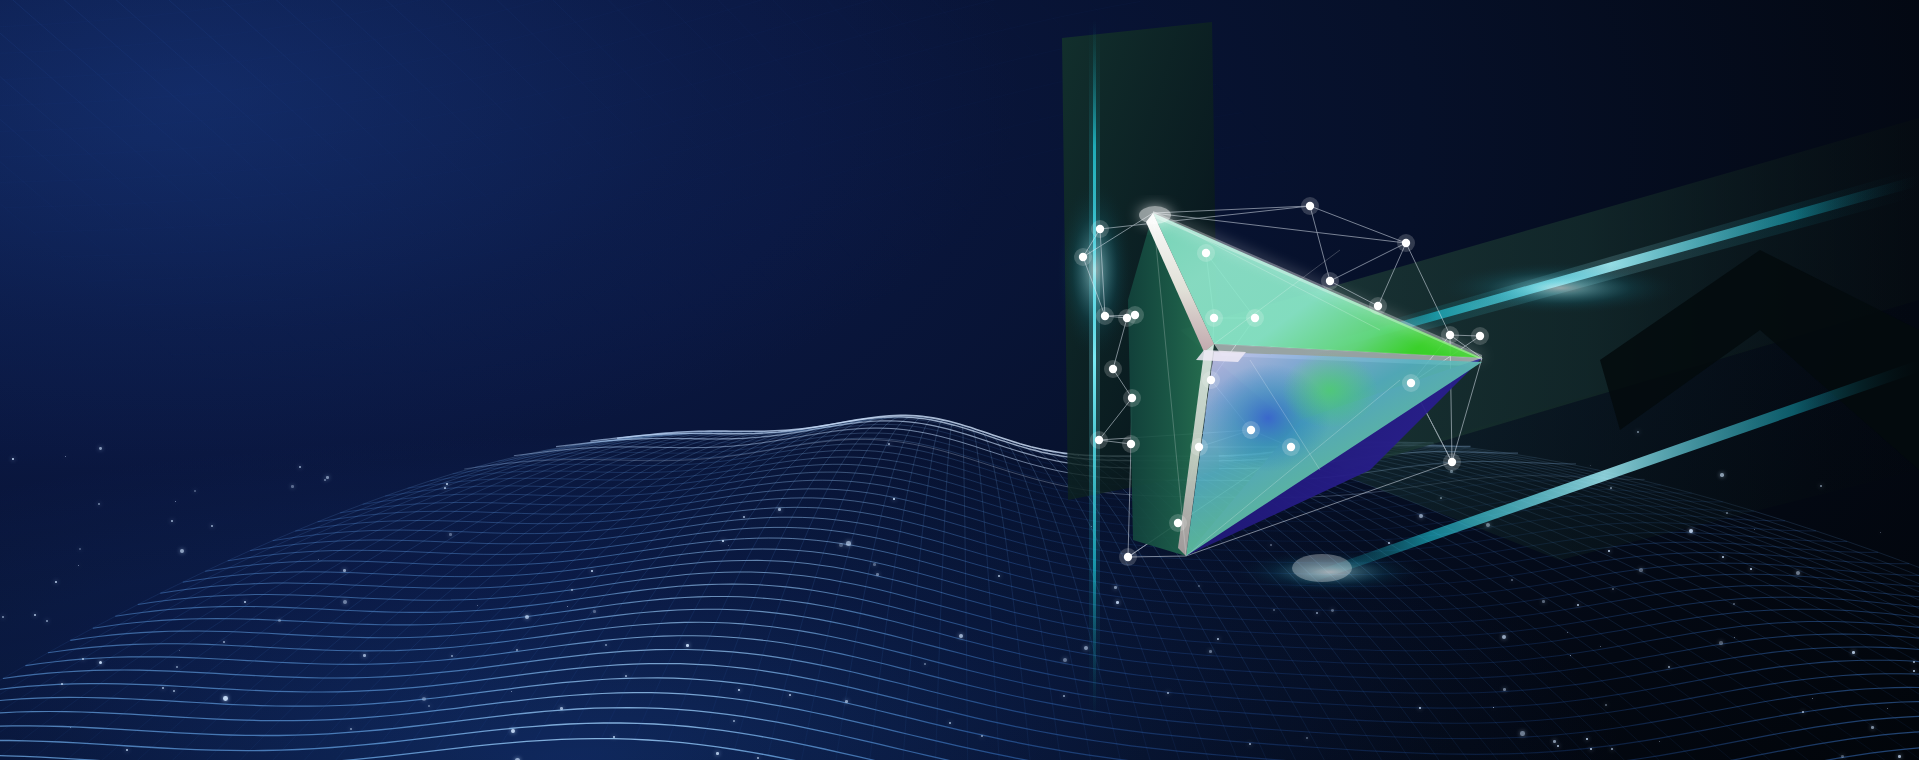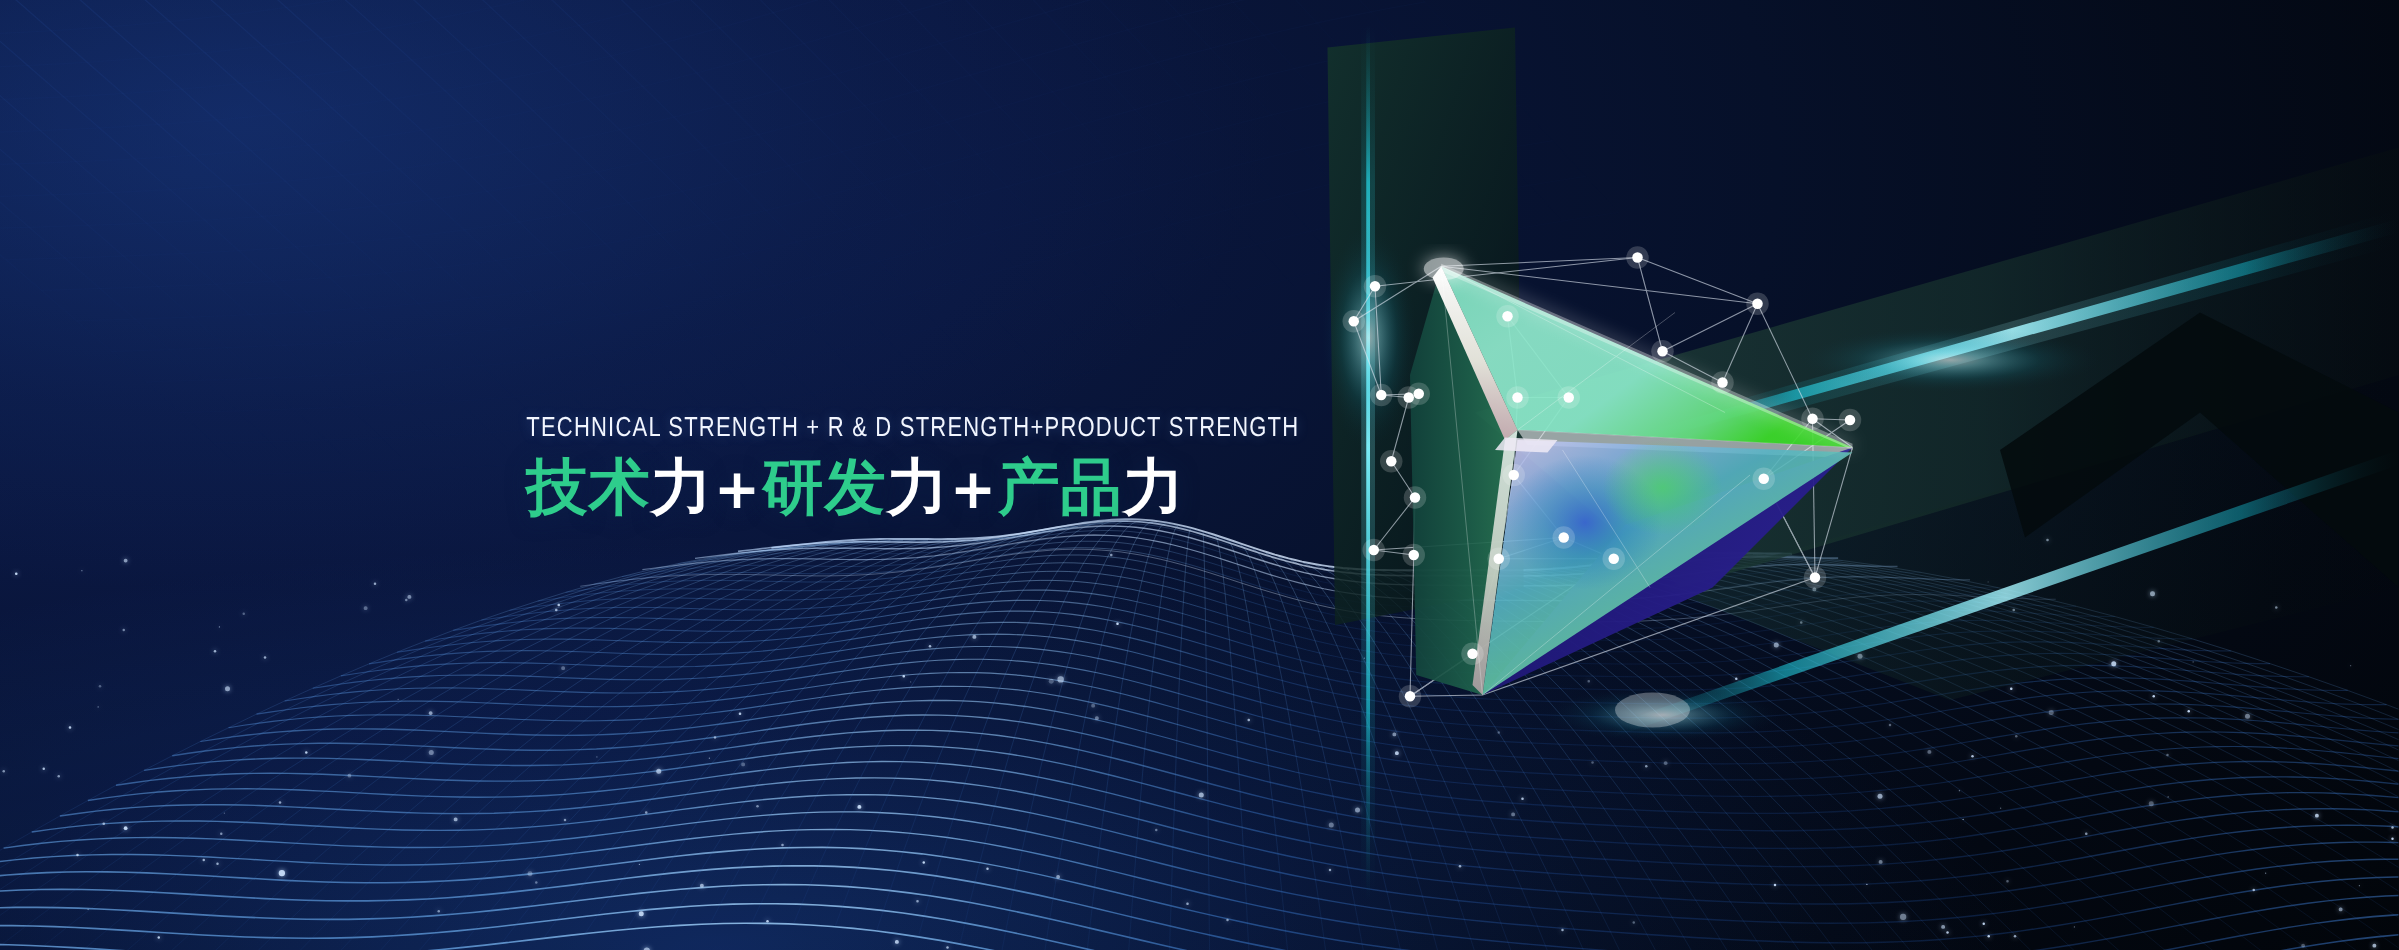--- a/index.html
+++ b/index.html
@@ -682,18 +682,14 @@
         <circle cx="1178" cy="523" r="9" fill="#ffffff" opacity=".18"></circle>
         <circle cx="1199" cy="447" r="4.2" fill="#ffffff"></circle>
         <circle cx="1199" cy="447" r="9" fill="#ffffff" opacity=".18"></circle>
         <circle cx="1100" cy="229" r="4.2" fill="#ffffff"></circle>
         <circle cx="1100" cy="229" r="9" fill="#ffffff" opacity=".18"></circle>
         <circle cx="1083" cy="257" r="4.2" fill="#ffffff"></circle>
         <circle cx="1083" cy="257" r="9" fill="#ffffff" opacity=".18"></circle>
       </g>
   </svg>
 
-  <div id="headline">
-    <div id="eng-line">TECHNICAL STRENGTH + R &amp; D STRENGTH+PRODUCT STRENGTH</div>
-    <div id="cn-line"><span class="g">技术</span><span class="w">力</span><span class="plus">+</span><span class="g">研发</span><span class="w">力</span><span class="plus">+</span><span class="g">产品</span><span class="w">力</span></div>
-  </div>
 
 </div>
 
 </body></html>

